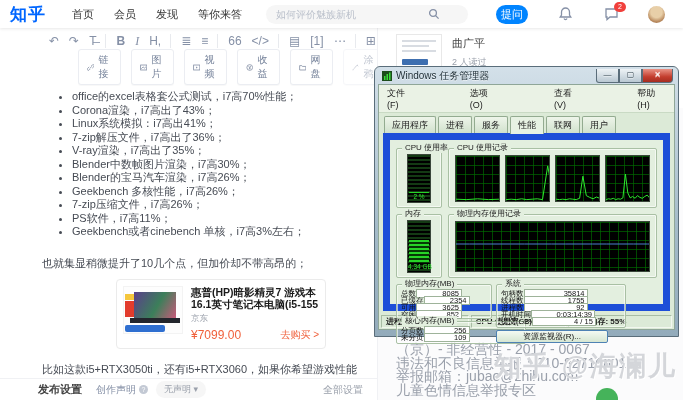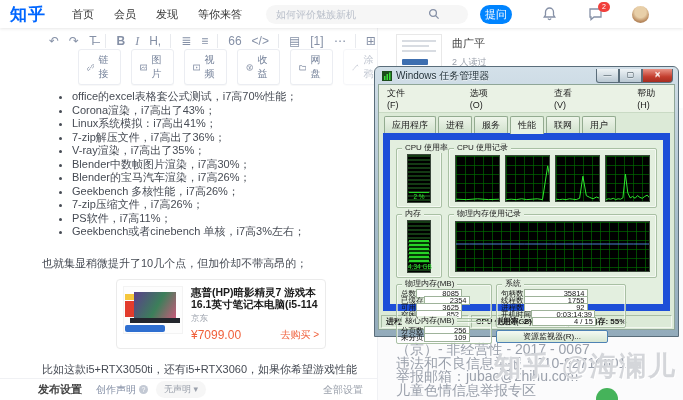--- a/index.html
+++ b/index.html
@@ -8,21 +8,21 @@
 
   
   #topnav{position:absolute;left:0;top:0;right:0;height:28px;background:#fff;
     box-shadow:0 1px 3px rgba(26,26,26,.1);display:flex;align-items:center;padding-left:10px;z-index:30;box-sizing:border-box;}
   .logo{font-size:17px;font-weight:bold;color:#0066ff;letter-spacing:1px;margin-right:16px;}
   .navitems{display:flex;}
   .navitems span{font-size:11px;color:#333;margin:0 10px;cursor:pointer;}
   .searchbox{display:flex;align-items:center;height:19px;width:186px;background:#f6f6f6;border-radius:10px;margin-left:14px;padding:0 8px;}
   .searchbox input{border:none;background:transparent;outline:none;font-size:10px;color:#444;width:150px;font-family:inherit;}
   .searchbox input::placeholder{color:#b9bfca;}
-  .askbtn{margin-left:12px;width:32px;height:19px;border:none;border-radius:10px;background:#0084ff;color:#fff;font-size:11px;line-height:19px;text-align:center;cursor:pointer;padding:0;}
+  .askbtn{margin-left:28px;width:32px;height:19px;border:none;border-radius:10px;background:#0084ff;color:#fff;font-size:11px;line-height:19px;text-align:center;cursor:pointer;padding:0;}
   .nav-ic{margin-left:30px;position:relative;width:16px;height:16px;}
   .badge{position:absolute;top:-4px;right:-6px;min-width:10px;height:10px;border-radius:6px;background:#f1403c;color:#fff;font-size:7px;line-height:10px;text-align:center;padding:0 1px;}
   .avatar{width:17px;height:17px;border-radius:50%;margin-left:28px;background:radial-gradient(circle at 50% 35%,#e8cfa8 40%,#b98a5e 70%,#8a6a4a);}
 
   
   #content{position:absolute;left:30px;top:28px;width:347px;bottom:22px;background:#fff;}
   #colsep{position:absolute;left:377px;top:28px;bottom:0;width:1px;background:#f0f1f4;}
   .trow1{display:flex;align-items:center;height:26px;margin-left:14px;color:#8590a6;}
   .t1{font-size:12px;margin:0 5px;cursor:pointer;white-space:nowrap;}
   .t1:nth-child(4),.t1:nth-child(7),.t1:nth-child(9),.t1:nth-child(11),.t1:nth-child(14){border-left:1px solid #e8eaee;padding-left:10px;margin-left:4px;}
@@ -97,21 +97,21 @@
   .tab{font-size:9px;color:#222;padding:2px 7px 1px 7px;background:linear-gradient(#eef5ea,#cfe0cb);border:1px solid #93ab90;border-bottom:none;border-radius:2px 2px 0 0;cursor:pointer;}
   .tab.active{background:#e7f2e3;padding-bottom:2px;position:relative;z-index:2;}
   .panel{position:relative;flex:1;border:7px solid #1d4ed8;margin:-1px 4px 3px 4px;background:#e3efdf;}
   .grp{position:absolute;border:1px solid #a9c0a4;border-radius:2px;box-shadow:inset 0 0 0 1px rgba(255,255,255,.6);}
   .grp-label{position:absolute;top:-6px;left:5px;font-size:8px;color:#222;background:#e3efdf;padding:0 3px;line-height:10px;white-space:nowrap;}
   .grp-cpu{left:6px;top:8px;width:44px;height:58px;}
   .grp-cpuh{left:58px;top:8px;right:6px;height:58px;}
   .grp-mem{left:6px;top:74px;width:44px;height:62px;}
   .grp-memh{left:58px;top:74px;right:6px;height:62px;}
   .grp-phys{left:6px;top:144px;width:94px;height:33px;}
-  .grp-kern{left:6px;top:181px;width:94px;height:21px;}
+  .grp-kern{left:6px;top:181px;width:94px;height:21px;padding-left:34px;}
   .grp-sys{left:106px;top:144px;width:128px;height:42px;}
   .gauge{position:absolute;left:10px;top:5px;right:10px;bottom:4px;background:#000;border:1px solid #3a463a;
     background-image:repeating-linear-gradient(180deg,rgba(30,90,30,.65) 0 2px,transparent 2px 4px);}
   .gauge-fill{position:absolute;left:1px;right:1px;bottom:9px;background:repeating-linear-gradient(180deg,#27d427 0 2px,#063806 2px 4px);}
   .gauge-val{position:absolute;left:0;right:0;bottom:1px;text-align:center;font-size:6.5px;color:#2ee62e;line-height:8px;white-space:nowrap;}
   .graph{flex:1;position:relative;background:#000;border:1px solid #3a463a;
     background-image:linear-gradient(rgba(0,110,0,.65) 1px,transparent 1px),linear-gradient(90deg,rgba(0,110,0,.65) 1px,transparent 1px);
     background-size:9px 9px;overflow:hidden;}
   .graph svg{position:absolute;left:0;top:0;}
   .cpu-graphs{position:absolute;left:6px;top:6px;right:6px;bottom:5px;display:flex;gap:5px;}
@@ -246,21 +246,21 @@
 
       <div id="card">
         <div class="pimg">
           <span class="scr"></span>
             <span class="base"></span>
             <span class="tag2"></span>
             <span class="tag"></span>
             <span class="strip"></span>
         </div>
         <div class="pinfo">
-          <div class="ptitle">惠普(HP)暗影精灵7 游戏本 16.1英寸笔记本电脑(i5-114</div>
+          <div class="ptitle">惠普(HP)暗影精灵7 游戏本 16.1英寸笔记本电脑(i5-155</div>
           <div class="psource">京东</div>
           <div class="prow">
             <span class="pprice">¥7099.00</span>
             <span class="pbuy">去购买 &gt;</span>
           </div>
         </div>
       </div>
 
       <p class="para" id="para2">比如这款i5+RTX3050ti，还有i5+RTX3060，如果你希望游戏性能好，这款性价比不就挺好么？</p>
     </div>

